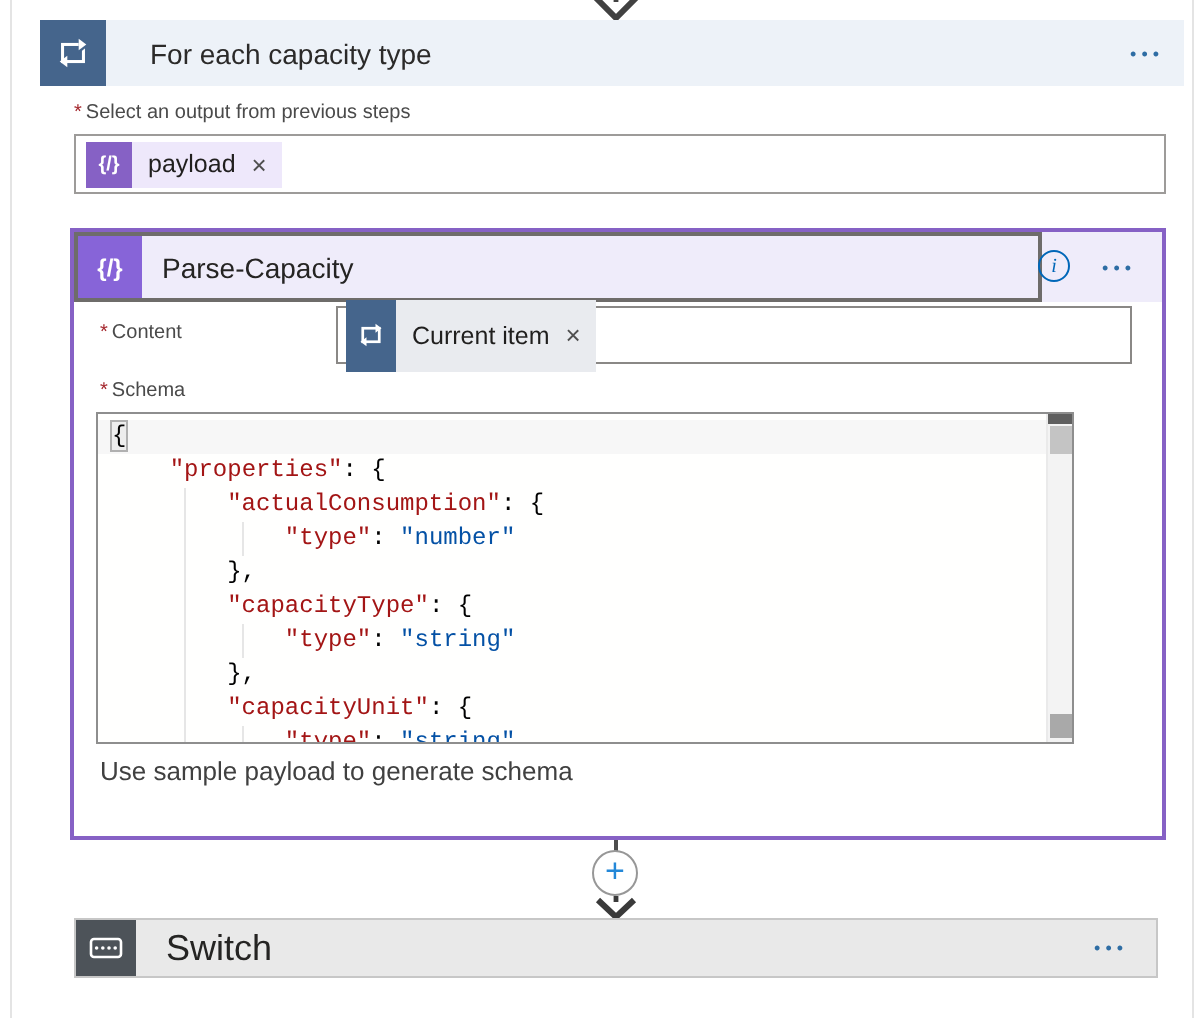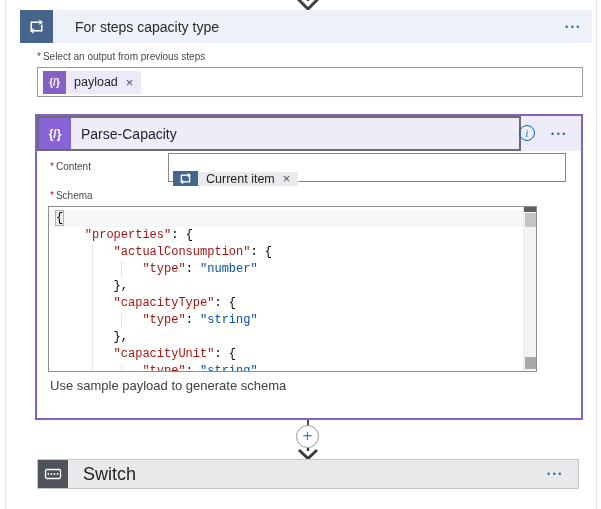--- a/index.html
+++ b/index.html
@@ -68,21 +68,21 @@
   .info-circle {
     position:absolute; right:46px; top:9px; width:16px; height:16px;
     border:1px solid #0067b8; border-radius:50%; color:#0067b8;
     font-size:10px; font-style:italic; font-family:"Liberation Serif", serif;
     display:flex; align-items:center; justify-content:center; cursor:pointer;
   }
   .content-input {
     position:absolute; left:131px; top:37px; width:398px; height:29px;
     border:1px solid #8a8886; background:#fff; display:flex; align-items:center; padding-left:4px;
   }
-  .content-input .token { height:36px;align-items:flex-end; }
+  .content-input .token { height:36px; }
   .content-input .token-icon { width:25px; }
 
   
   .schema-box {
     position:absolute; left:11px; top:90px; width:489px; height:166px;
     border:1px solid #8e8e8e; background:#fffffe; overflow:hidden; cursor:text;
   }
   .code { position:absolute; left:0; top:0; right:13px; bottom:0; padding:3px 0 0 7px;
     font-family:"Liberation Mono", monospace; font-size:12px; line-height:17px; }
   .code-line { height:17px; white-space:pre; }
@@ -132,21 +132,21 @@
 
   <div class="fe-header">
     <div class="fe-icon">
       <svg width="19" height="19" viewBox="0 0 20 20">
         <rect x="4.5" y="5.5" width="11" height="9" fill="none" stroke="#fff" stroke-width="1.6"></rect>
         <path d="M13.5 1.8 L18 5.5 L13.5 9.2 Z" fill="#45658c" stroke="#45658c"></path>
         <path d="M13 2.5 L17 5.5 L13 8.5 Z" fill="#fff"></path>
         <path d="M7 11.5 L3 14.5 L7 17.5 Z" fill="#fff"></path>
       </svg>
     </div>
-    <div class="fe-title">For steps capacity type</div>
+    <div class="fe-title">For each capacity type</div>
     <div class="menu-dots">•••</div>
   </div>
 
   <div class="field-label" style="left:37px; top:51px">
     <span class="req">*</span><span>Select an output from previous steps</span>
   </div>
   <div class="select-input">
     <div class="token tok-purple">
       <div class="token-icon">{/}</div>
       <div class="token-body">

